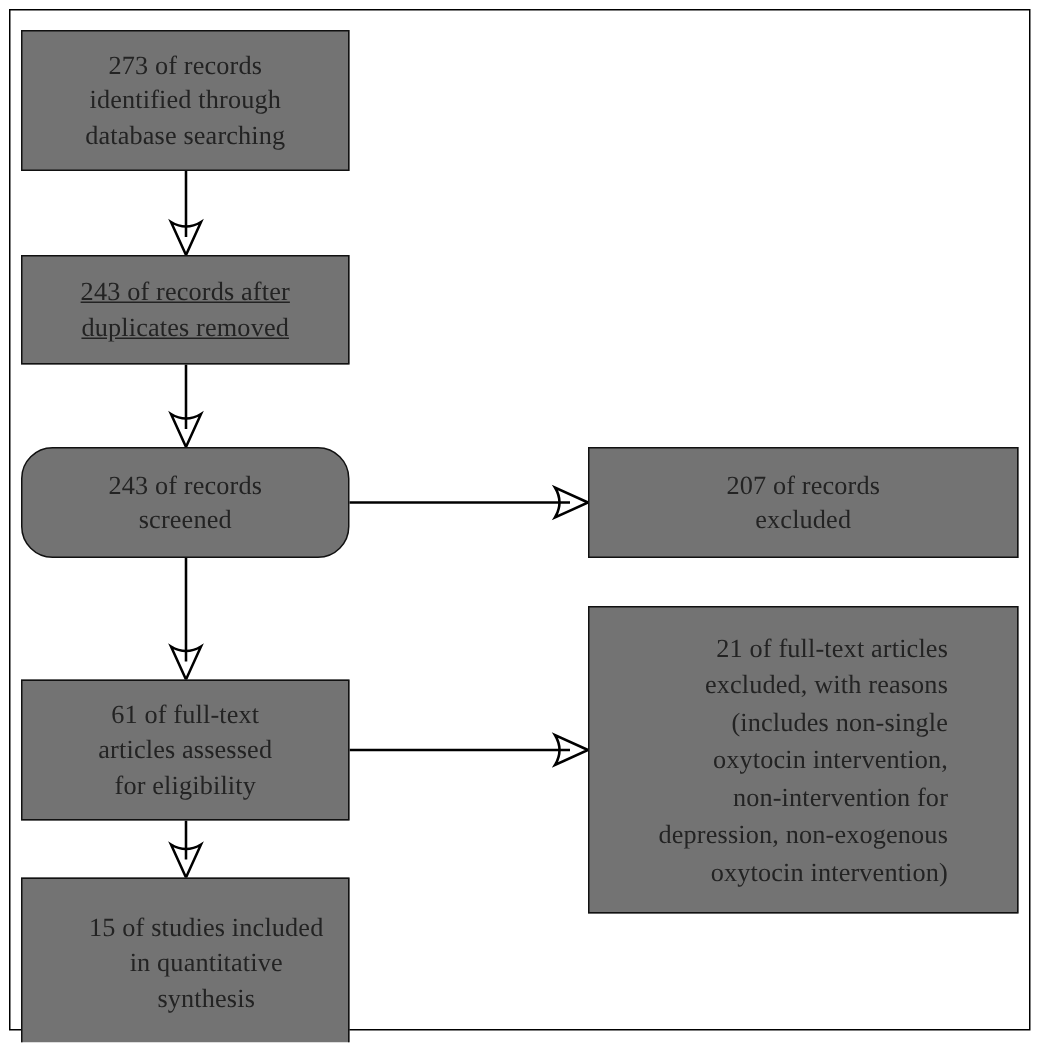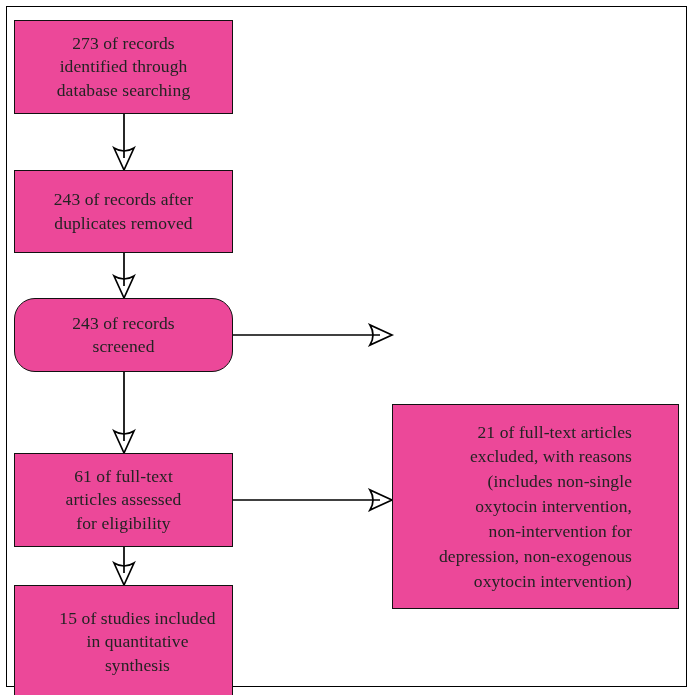--- a/index.html
+++ b/index.html
@@ -37,37 +37,37 @@
     left: 0;
     top: 0;
     width: 695px;
     height: 695px;
   }
 
   
   .node {
     position: absolute;
     box-sizing: border-box;
-    background: #ec4899;
+    background: #737373;
     border: 1.6px solid #111111;
     display: flex;
     align-items: center;
     justify-content: center;
     text-align: center;
     color: #232323;
     font-size: 17.5px;
     line-height: 1.33;
     letter-spacing: 0.1px;
     padding: 2px 8px;
     white-space: pre-line;
     user-select: none;
   }
 
   #node-identified { left: 14px;  top: 20px;  width: 219px; height: 94px; }
-  #node-duplicates { left: 14px;  top: 170px; width: 219px; height: 83px; }
+  #node-duplicates { left: 14px;  top: 170px; width: 219px; height: 73px; text-decoration: underline; }
   #node-screened   { left: 14px;  top: 298px; width: 219px; height: 74px; border-radius: 21px; }
   #node-eligibility{ left: 14px;  top: 453px; width: 219px; height: 94px; }
   #node-included   { left: 14px;  top: 585px; width: 219px; height: 114px; padding-left: 36px; }
 
   #node-excluded-records { left: 392px; top: 298px; width: 287px; height: 74px; }
   #node-excluded-fulltext{
     left: 392px; top: 404px; width: 287px; height: 205px;
     font-size: 17.5px; line-height: 1.42; text-align: right;
   }
 
@@ -129,20 +129,22 @@
     <div class="node" id="node-identified">273 of records
 identified through
 database searching</div>
 
     <div class="node" id="node-duplicates">243 of records after
 duplicates removed</div>
 
     <div class="node" id="node-screened">243 of records
 screened</div>
 
+    <div class="node" id="node-excluded-records">207 of records
+excluded</div>
 
     <div class="node" id="node-eligibility">61 of full-text
 articles assessed
 for eligibility</div>
 
     <div class="node" id="node-excluded-fulltext">21 of full-text articles
 excluded, with reasons
 (includes non-single
 oxytocin intervention,
 non-intervention for

